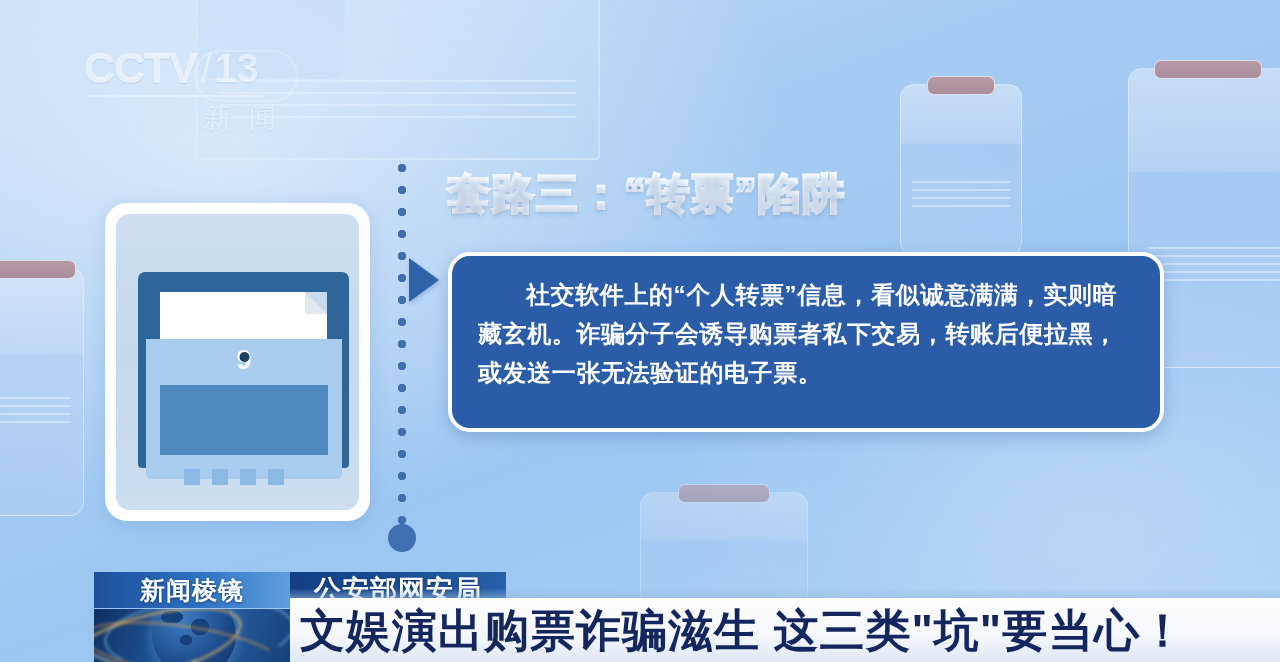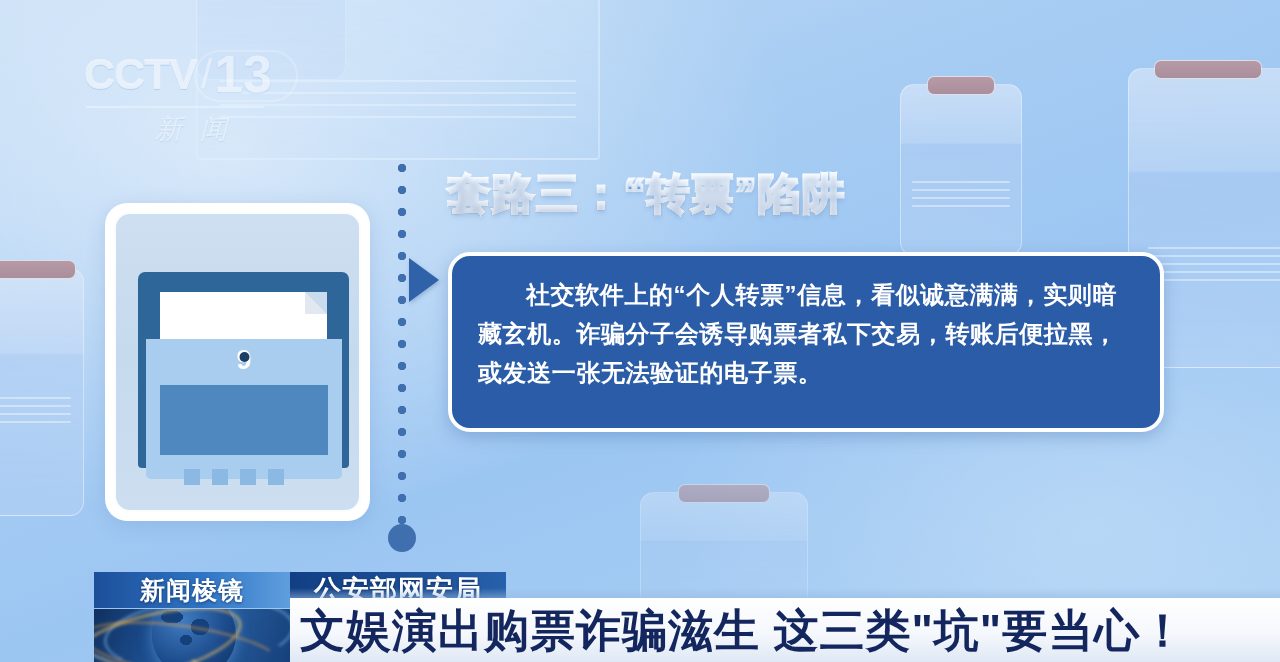--- a/index.html
+++ b/index.html
@@ -47,28 +47,28 @@
                background:linear-gradient(180deg, rgba(222,238,255,0.30), rgba(200,224,250,0.12)); }
   #ghostPage i { position:absolute; left:22px; right:22px; height:2px; background:rgba(232,244,255,0.5); }
 
   
   #watermark { position:absolute; left:76px; top:44px; width:210px; height:94px;
                opacity:.55; user-select:none;margin-left:8px; }
   #wmTop { display:flex; align-items:center; }
   #wmCctv { font-size:43px; font-weight:700; letter-spacing:-1px; color:rgba(255,255,255,0.88);
             text-shadow:0 1px 0 rgba(120,160,210,.55), 0 -1px 0 rgba(255,255,255,.9); }
   #wmSlash { font-size:40px; color:rgba(255,255,255,.75); margin:0 2px 0 4px; }
-  #wm13 { font-size:52px; font-weight:700; color:rgba(255,255,255,0.92);
+  #wm13 { font-size:40px; font-weight:700; color:rgba(255,255,255,0.92);
           text-shadow:0 1px 2px rgba(120,160,210,.5); }
   #wmOval { position:absolute; right:-4px; top:6px; width:104px; height:52px;
             border:2px solid rgba(255,255,255,0.42); border-radius:26px; }
   #wmRule { width:178px; height:2px; background:rgba(255,255,255,.62); margin:2px 0 3px 2px; }
   #wmNews { font-size:27px; letter-spacing:18px; color:rgba(255,255,255,0.80);
-            text-align:center; padding-left:22px;
-            text-shadow:0 1px 1px rgba(120,160,210,.45);font-style:italic; }
+            text-align:right; padding-left:22px;
+            text-shadow:0 1px 1px rgba(120,160,210,.45); }
 
   
   #illo { position:absolute; left:105px; top:203px; width:265px; height:318px;
           border-radius:22px; background:#ffffff; padding:9px;
           box-shadow:0 4px 18px rgba(90,140,200,.25); }
   #illoInner { width:100%; height:100%; border-radius:16px;
                background:linear-gradient(180deg,#cddff0 0%, #c6daee 48%, #ccdef0 100%);
                border:2px solid rgba(255,255,255,.9); position:relative; overflow:hidden; }
   #folderBack { position:absolute; left:22px; top:58px; width:211px; height:196px;
                 border-radius:7px 7px 4px 4px; background:#2f6699; }

